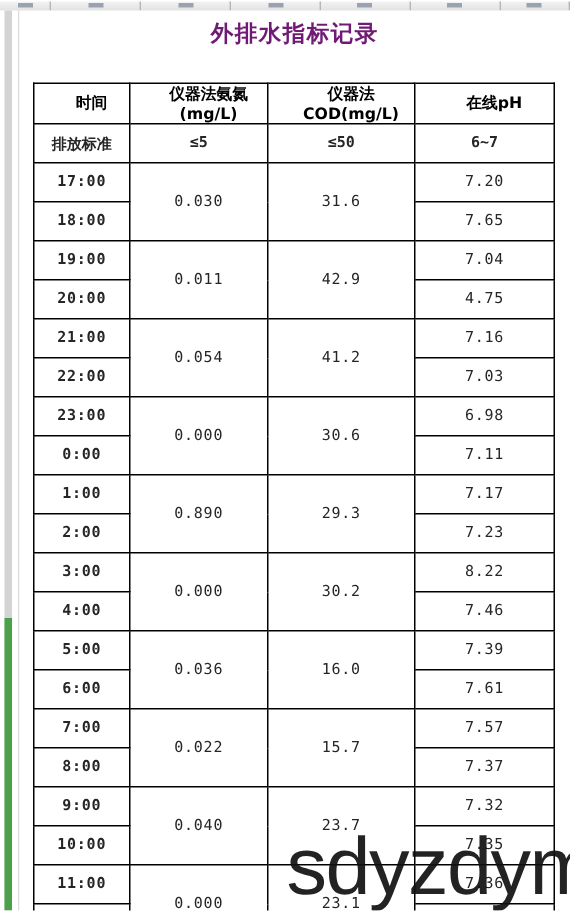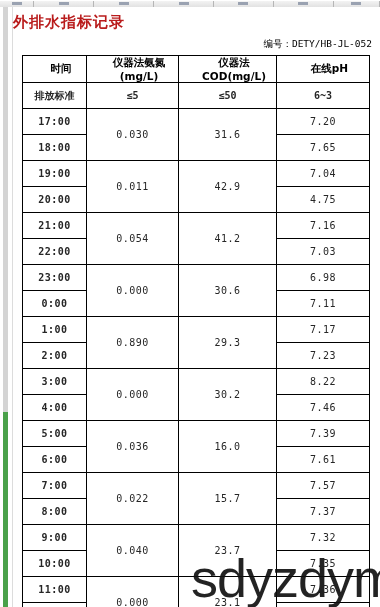--- a/index.html
+++ b/index.html
@@ -36,21 +36,21 @@
   #gutter-marker{
     position:absolute;left:3px;top:405px;width:5px;height:195px;
     background:#4aa14a;
   }
   
   #page{
     position:absolute;left:13px;top:7px;width:367px;height:600px;
     background:#ffffff;
   }
   #doc-title{
-    text-align:left;font-size:15px;font-weight:bold;color:#b91c1c;
+    text-align:center;font-size:15px;font-weight:bold;color:#701a75;
     letter-spacing:1px;margin:6px 0 0 0;
     font-family:"DejaVu Sans","Liberation Sans",sans-serif;
   }
   #doc-number{
     text-align:right;font-size:9.5px;color:#000;margin:6px 8px 0 0;
     font-family:"DejaVu Sans Mono","Liberation Mono",monospace;
     letter-spacing:0px;
   }
   
   #record-table{
@@ -119,21 +119,20 @@
   </div>
 
 <div id="left-gutter">
   <div id="gutter-track"></div>
   <div id="gutter-marker"></div>
 </div>
 
 <div id="page">
 
   <div id="doc-title">外排水指标记录</div>
-  <div id="doc-number">编号：DETY/HB-JL-052</div>
 
   <table id="record-table">
     <colgroup>
       <col class="col-time">
         <col class="col-nh3">
         <col class="col-cod">
         <col class="col-ph">
     </colgroup>
     <thead>
       <tr>
@@ -141,21 +140,21 @@
         <th>仪器法氨氮(mg/L)</th>
         <th>仪器法COD(mg/L)</th>
         <th>在线pH</th>
       </tr>
     </thead>
     <tbody id="table-body">
       <tr>
         <td class="r-std">排放标准</td>
         <td class="r-std-val">≤5</td>
         <td class="r-std-val">≤50</td>
-        <td class="r-std-val">6~3</td>
+        <td class="r-std-val">6~7</td>
       </tr>
     <tr>
           <td class="r-time">17:00</td>
           <td class="r-val" rowspan="2">0.030</td>
           <td class="r-val" rowspan="2">31.6</td>
           <td class="r-ph">7.20</td>
         </tr>
         <tr>
           <td class="r-time">18:00</td>
           <td class="r-ph">7.65</td>

